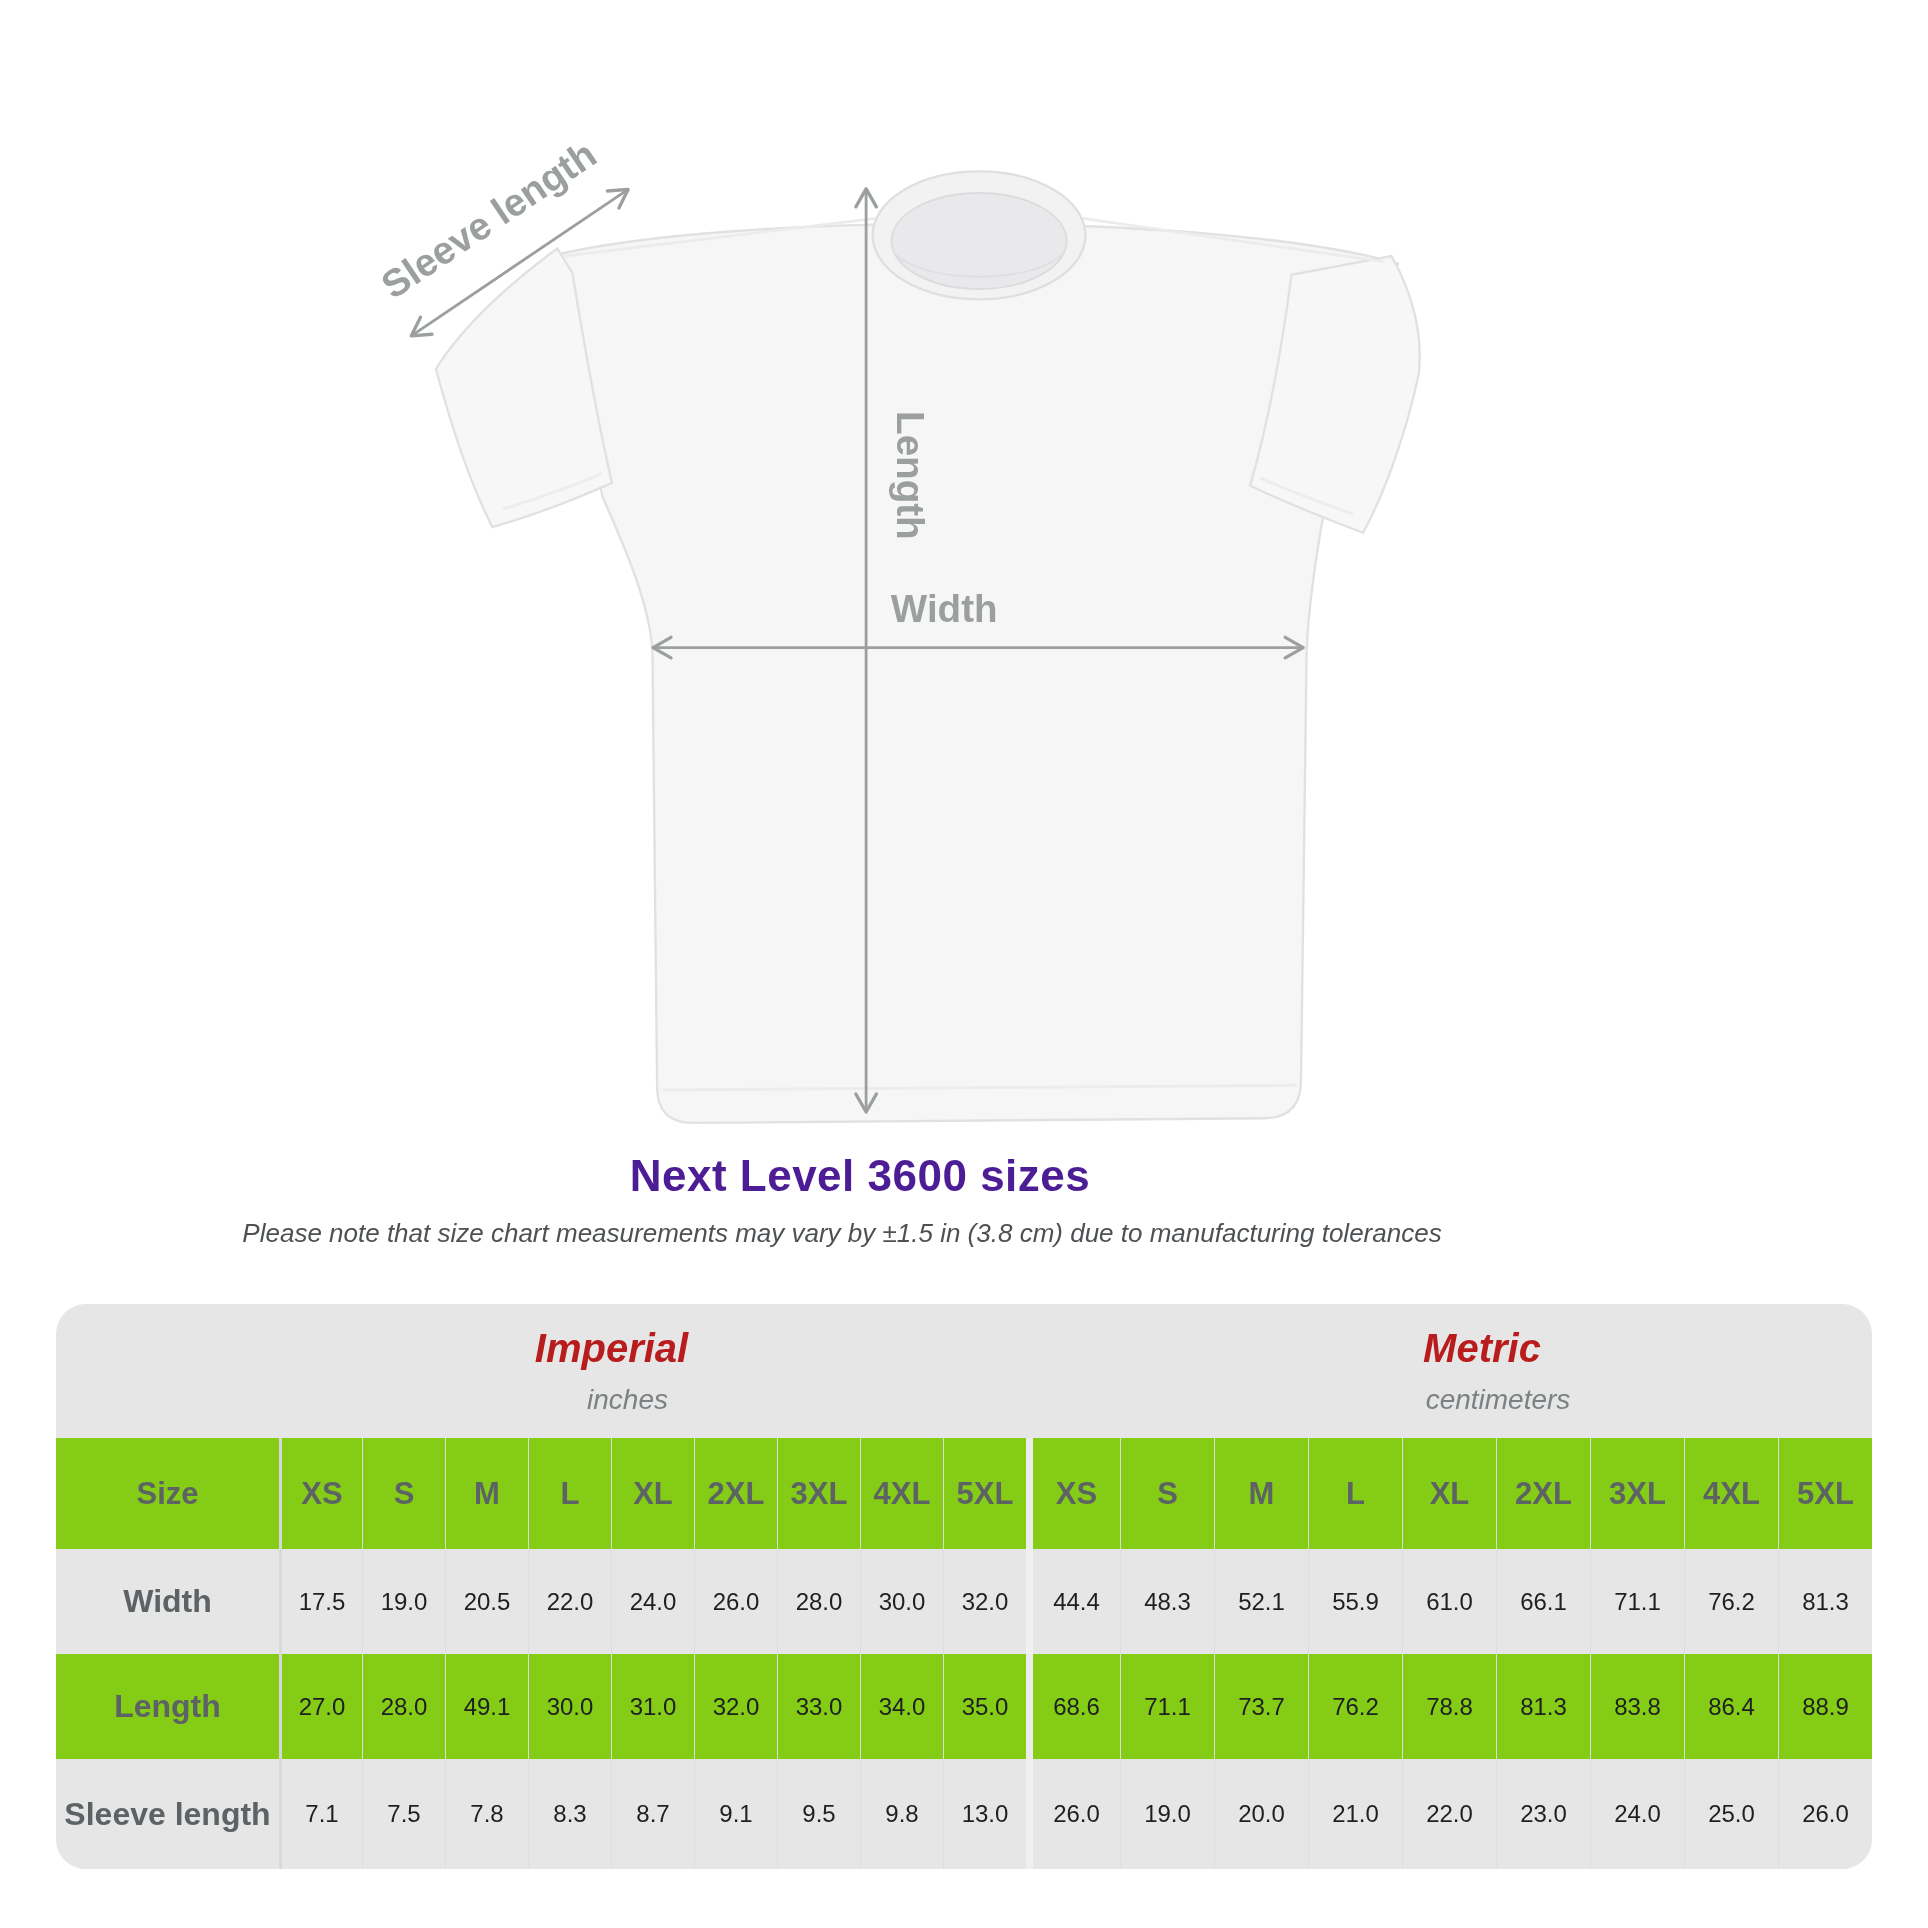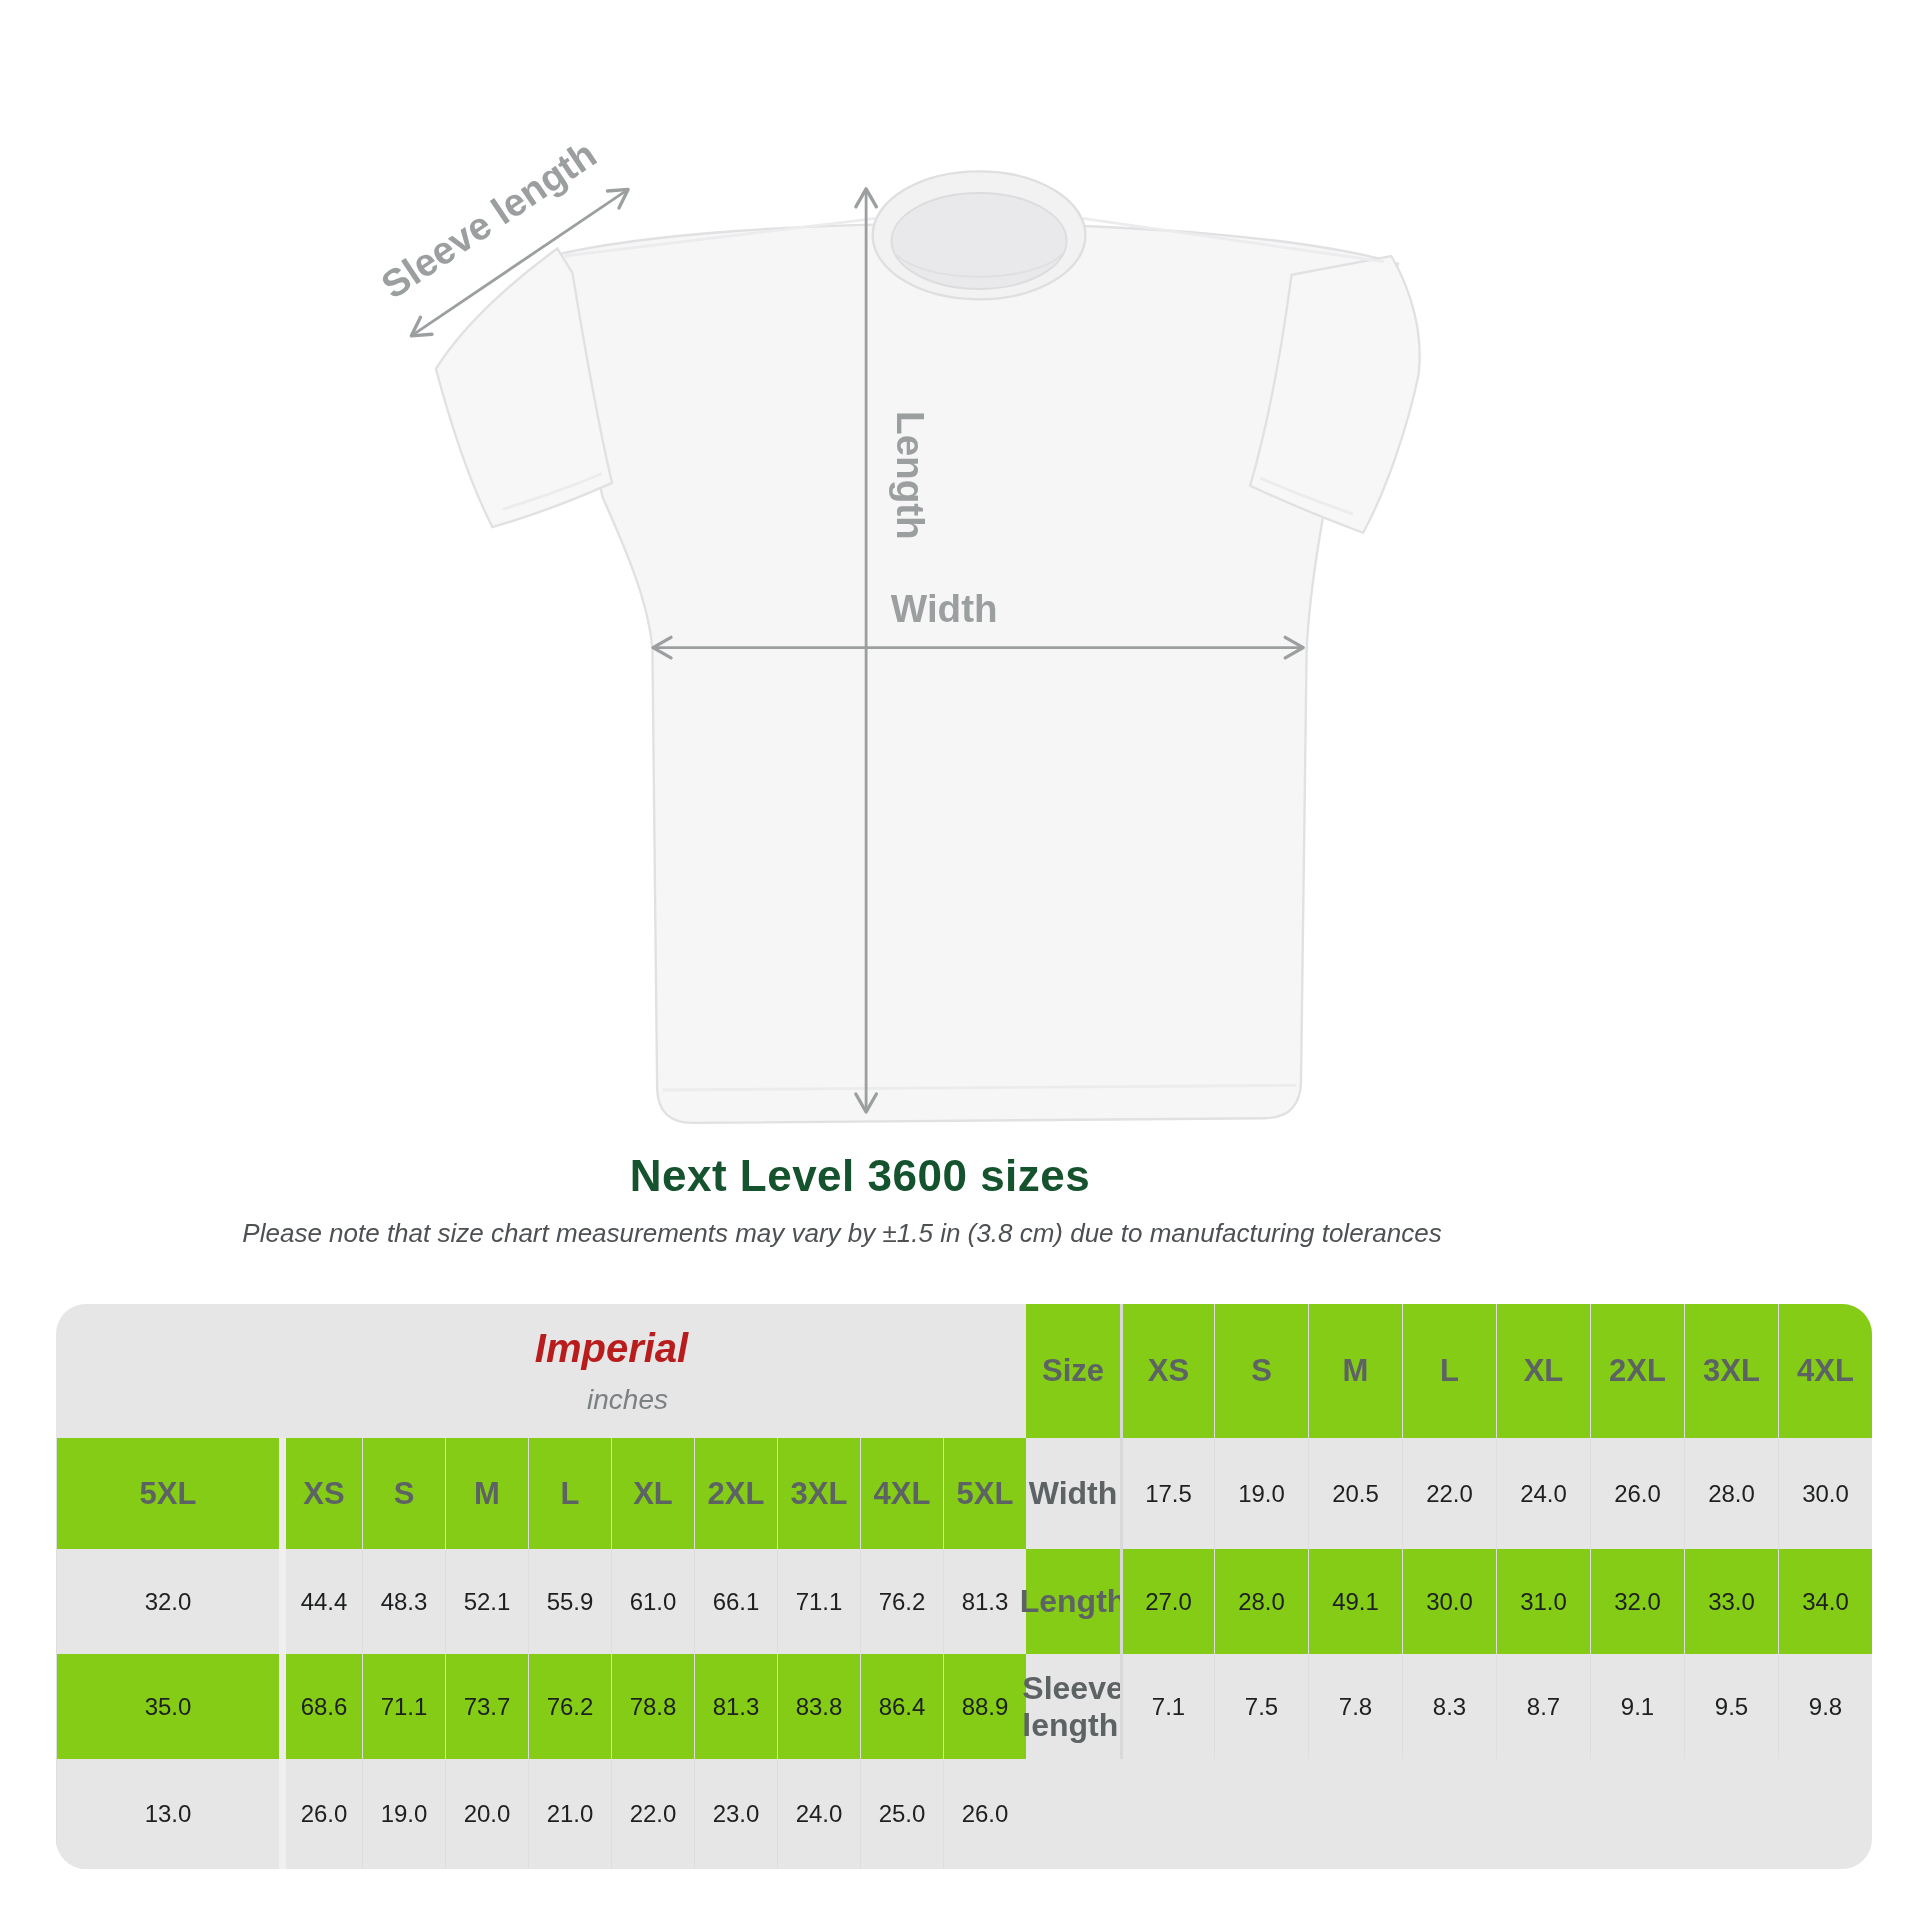--- a/index.html
+++ b/index.html
@@ -5,21 +5,21 @@
   html,body{margin:0;padding:0;background:#ffffff;}
   .stage{position:relative;width:1928px;height:1928px;background:#ffffff;overflow:hidden;
          font-family:"Liberation Sans","DejaVu Sans",sans-serif;}
 
   
   .diagram{position:absolute;left:0;top:0;width:1928px;height:1186px;}
   .diagram svg{display:block;}
 
   
   .title{position:absolute;left:0;top:1151px;width:1720px;text-align:center;
-         font-size:44px;font-weight:700;color:#14532d;letter-spacing:0.5px;}
+         font-size:44px;font-weight:700;color:#4c1d95;letter-spacing:0.5px;}
   .subtitle{position:absolute;left:0;top:1218px;width:1684px;text-align:center;
             font-size:26px;font-style:italic;color:#4d5153;}
 
   
   .tbl{position:absolute;left:56px;top:1304px;width:1816px;height:565px;
        background:#e6e6e6;border-radius:30px;overflow:hidden;
        display:grid;grid-auto-flow:row;
        grid-template-columns:223px repeat(9,83px) repeat(9,94px);
        grid-template-rows:134px 111px 105px 105px 110px;}
   .cell{display:flex;align-items:center;justify-content:center;}
@@ -104,20 +104,24 @@
   </div>
 
   <div class="title">Next Level 3600 sizes</div>
   <div class="subtitle">Please note that size chart measurements may vary by ±1.5 in (3.8 cm) due to manufacturing tolerances</div>
 
   <div class="tbl" id="size-table">
     <div class="unit-head" style="grid-column:1 / 11;padding-left:141px;">
       <div class="unit-label">Imperial</div>
       <div class="unit-sub">inches</div>
     </div>
+    <div class="unit-head" style="grid-column:11 / 20;padding-left:66px;">
+      <div class="unit-label">Metric</div>
+      <div class="unit-sub">centimeters</div>
+    </div>
 
   <div class="cell row-white head-txt">Size</div>
       <div class="cell row-white head-txt sepfirst-w">XS</div>
       <div class="cell row-white head-txt sep-w">S</div>
       <div class="cell row-white head-txt sep-w">M</div>
       <div class="cell row-white head-txt sep-w">L</div>
       <div class="cell row-white head-txt sep-w">XL</div>
       <div class="cell row-white head-txt sep-w">2XL</div>
       <div class="cell row-white head-txt sep-w">3XL</div>
       <div class="cell row-white head-txt sep-w">4XL</div>

